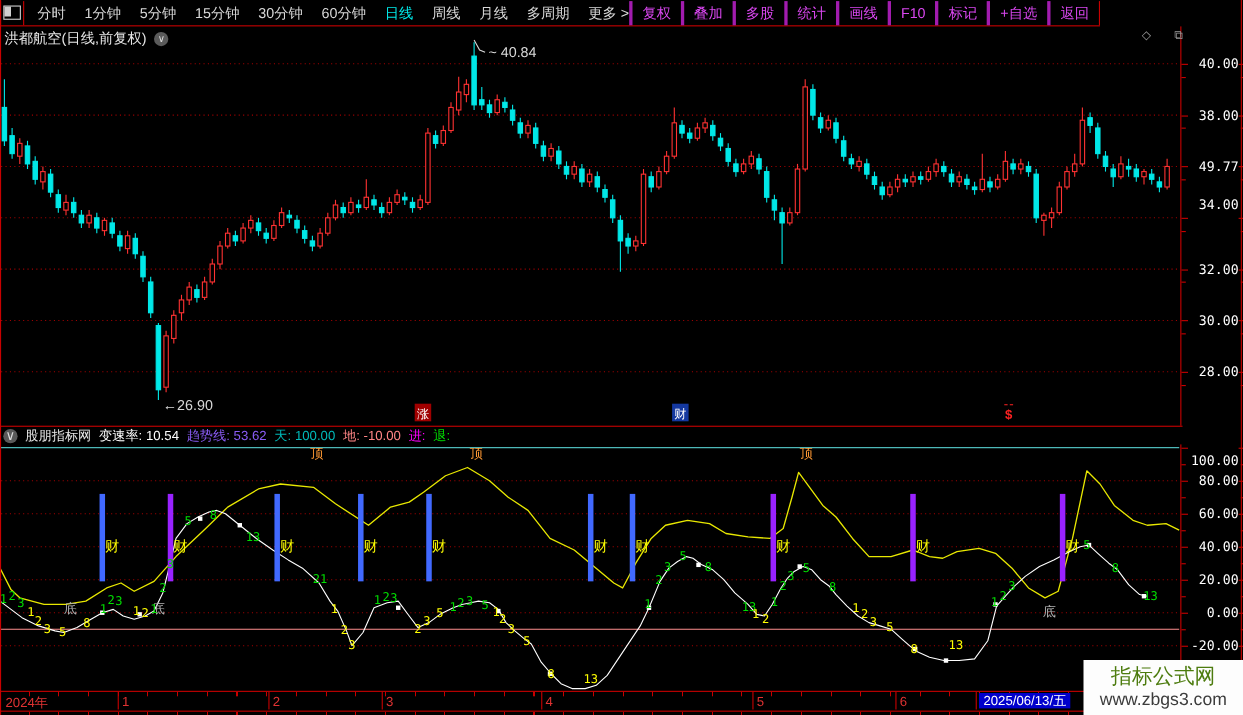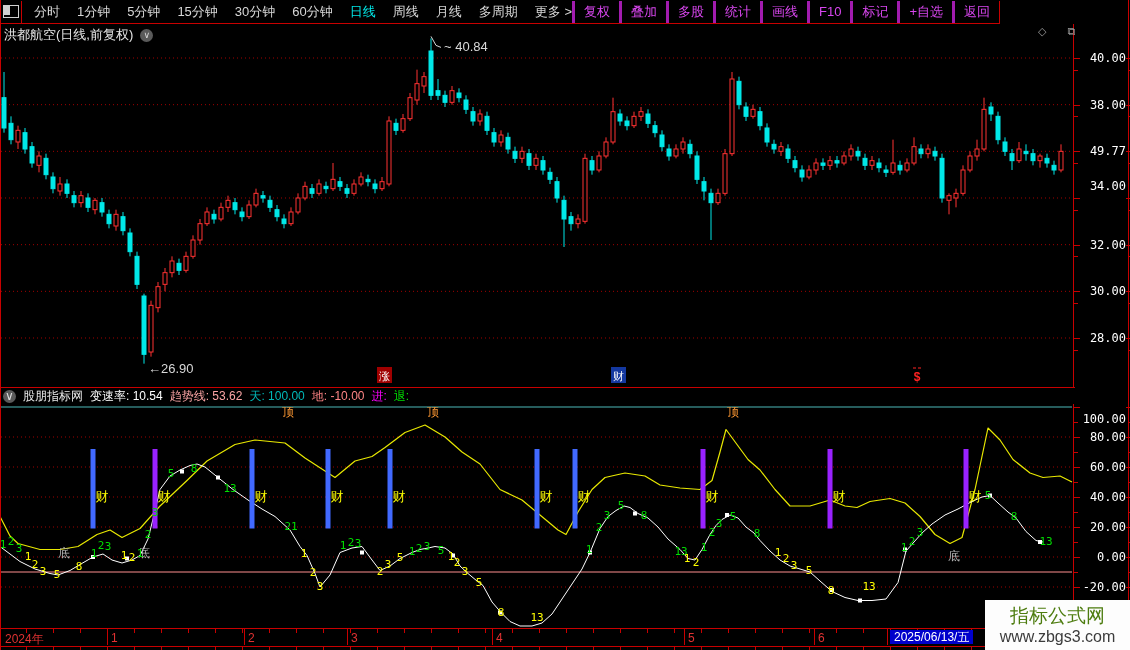--- a/index.html
+++ b/index.html
@@ -606,21 +606,21 @@
     <div class="tick" style="left: 0px; top: 563px; width: 6px;"></div>
     <div class="tick" style="right: 0px; top: 563px; width: 4px;"></div>
     <div class="tick" style="left: 0px; top: 578px; width: 4px;"></div>
     <div class="tick" style="right: 0px; top: 578px; width: 2px;"></div>
   </div>
 
 <div id="ind-header" class="abs">
   <span class="circ-chevron">∨</span>
   <span style="color:#e8e8e8">股朋指标网</span>
 <span style="color: rgb(255, 255, 255);">变速率: 10.54</span>
-    <span style="color: #fca5a5;">趋势线: 53.62</span>
+    <span style="color: #8b5cf6;">趋势线: 53.62</span>
     <span style="color: rgb(0, 184, 184);">天: 100.00</span>
     <span style="color: rgb(255, 133, 133);">地: -10.00</span>
     <span style="color: rgb(255, 0, 255);">进:</span>
     <span style="color: rgb(0, 221, 0);">退:</span>
   </div>
 
 <div id="bottom-axis" class="abs">
   <div class="ticks"></div>
   <div id="date-box">2025/06/13/五</div>
 <div class="month-sep" style="left: 107px;"></div>

